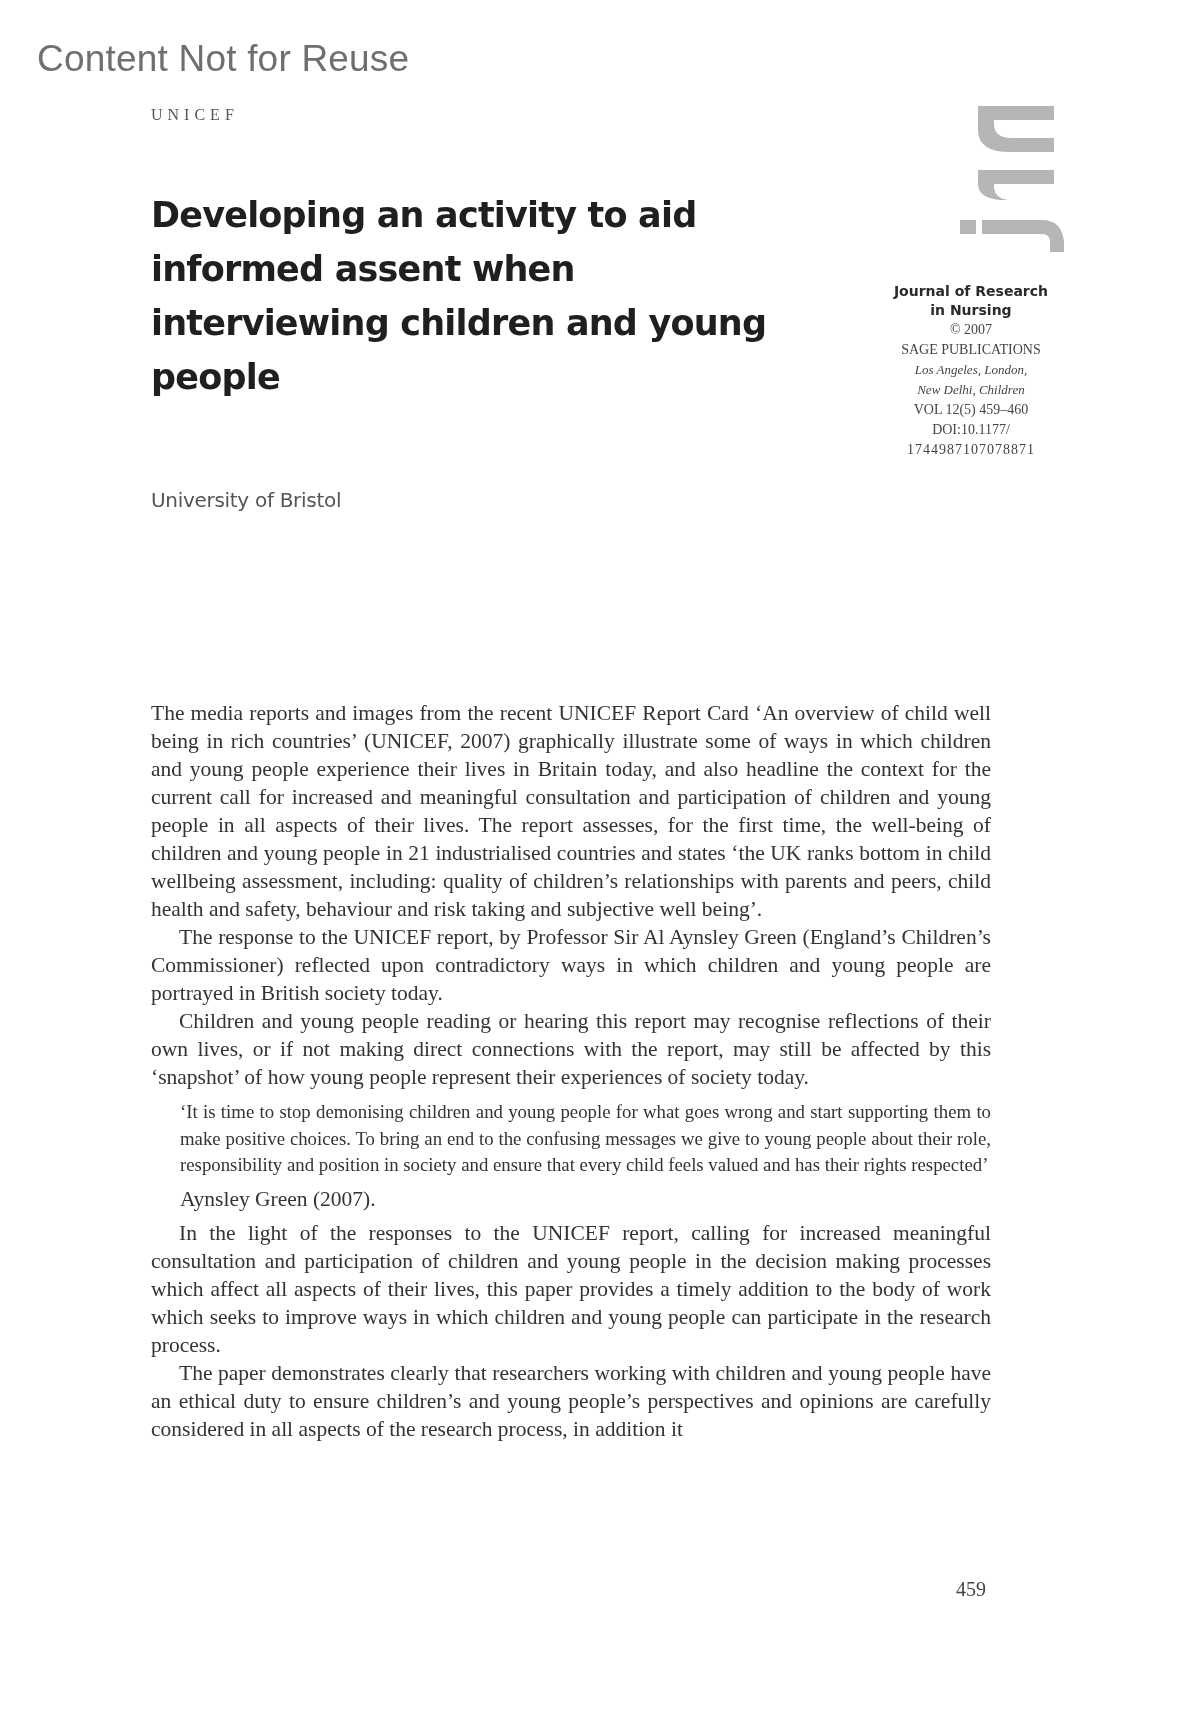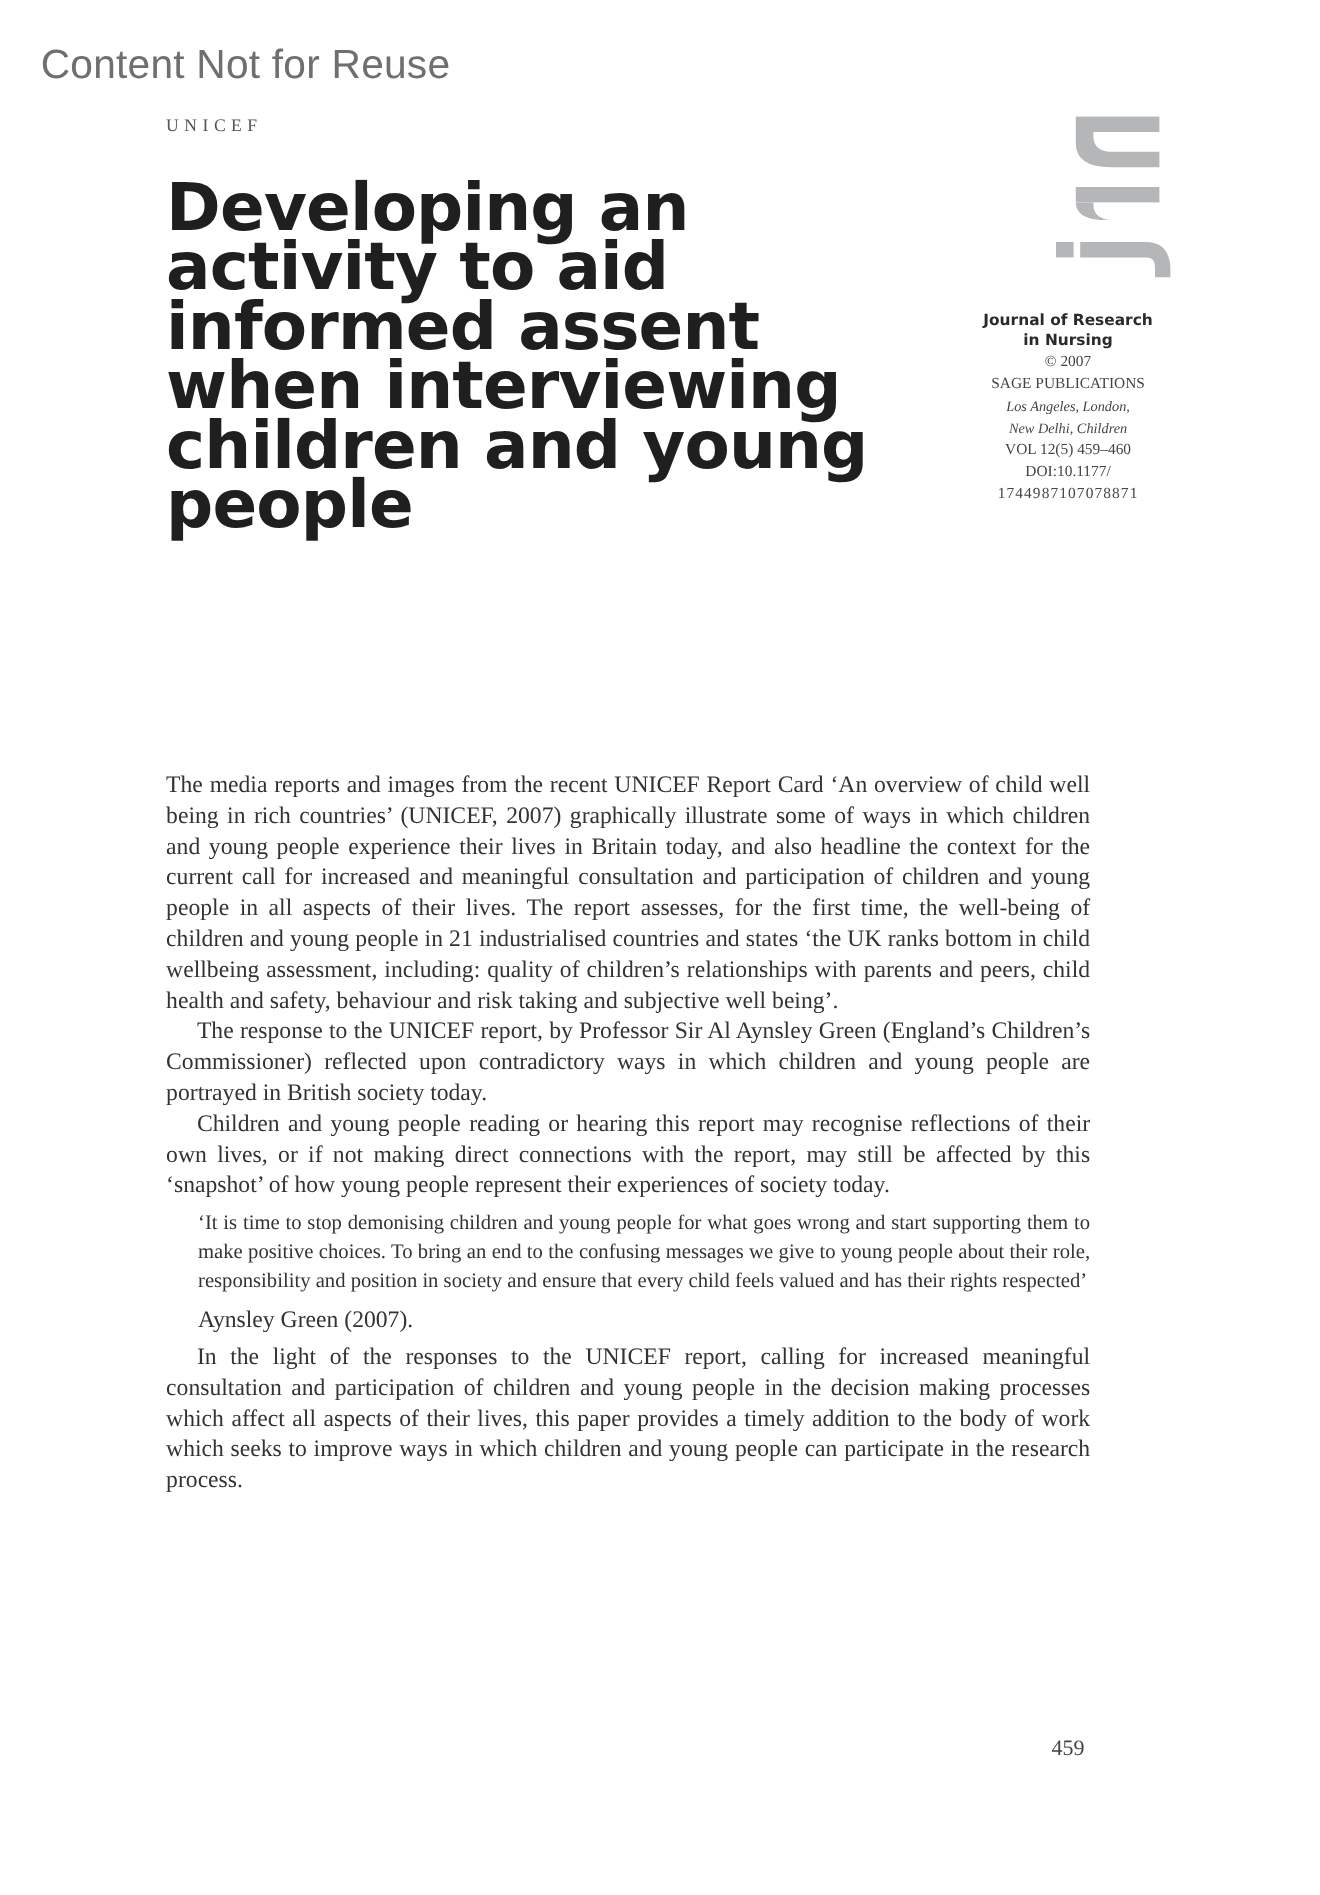--- a/index.html
+++ b/index.html
@@ -12,23 +12,23 @@
     font-family: "Liberation Sans", sans-serif; font-size: 37px; color: #6f6f6f;
     letter-spacing: 0.2px;
     text-align: center;
   }
   .section-label {
     position: absolute; left: 151px; top: 106px;
     font-family: "Liberation Serif", serif; font-size: 16px; letter-spacing: 5px;
     color: #555;
   }
   .title {
-    position: absolute; left: 151px; top: 162px; width: 640px;
+    position: absolute; left: 151px; top: 188px; width: 640px;
     font-family: "DejaVu Sans", sans-serif; font-weight: bold;
-    font-size: 60px; line-height: 54px; color: #1f1f1f; letter-spacing: -0.8px;
+    font-size: 35px; line-height: 54px; color: #1f1f1f; letter-spacing: -0.8px;
     margin: 0;
   }
   .logo {
     position: absolute; left: 960px; top: 100px; width: 110px; height: 170px;
   }
   .journal-info {
     position: absolute; right: 152px; top: 282px; text-align: center;
     font-size: 14px; line-height: 20px; color: #444;
   }
   .journal-info .jname {
@@ -89,24 +89,26 @@
   <div>© 2007</div>
   <div>SAGE PUBLICATIONS</div>
   <div class="italic">Los Angeles, London,</div>
   <div class="italic">New Delhi, Children</div>
   <div>VOL 12(5) 459–460</div>
   <div>DOI:10.1177/</div>
   <div class="mono">1744987107078871</div>
 </div>
 
 <div class="author-block">
+  <div class="affil">University of Bristol</div>
 </div>
 
 <div class="body-text">
   <p>The media reports and images from the recent UNICEF Report Card ‘An overview of child well being in rich countries’ (UNICEF, 2007) graphically illustrate some of ways in which children and young people experience their lives in Britain today, and also headline the context for the current call for increased and meaningful consultation and participation of children and young people in all aspects of their lives. The report assesses, for the first time, the well-being of children and young people in 21 industrialised countries and states ‘the UK ranks bottom in child wellbeing assessment, including: quality of children’s relationships with parents and peers, child health and safety, behaviour and risk taking and subjective well being’.</p>
   <p class="indent">The response to the UNICEF report, by Professor Sir Al Aynsley Green (England’s Children’s Commissioner) reflected upon contradictory ways in which children and young people are portrayed in British society today.</p>
   <p class="indent">Children and young people reading or hearing this report may recognise reflections of their own lives, or if not making direct connections with the report, may still be affected by this ‘snapshot’ of how young people represent their experiences of society today.</p>
   <div class="quote">‘It is time to stop demonising children and young people for what goes wrong and start supporting them to make positive choices. To bring an end to the confusing messages we give to young people about their role, responsibility and position in society and ensure that every child feels valued and has their rights respected’</div>
   <div class="quote-cite">Aynsley Green (2007).</div>
   <p class="indent">In the light of the responses to the UNICEF report, calling for increased meaningful consultation and participation of children and young people in the decision making processes which affect all aspects of their lives, this paper provides a timely addition to the body of work which seeks to improve ways in which children and young people can participate in the research process.</p>
+  <p class="indent">The paper demonstrates clearly that researchers working with children and young people have an ethical duty to ensure children’s and young people’s perspectives and opinions are carefully considered in all aspects of the research process, in addition it</p>
 </div>
 
 <div class="page-number">459</div>
 
 </body></html>

